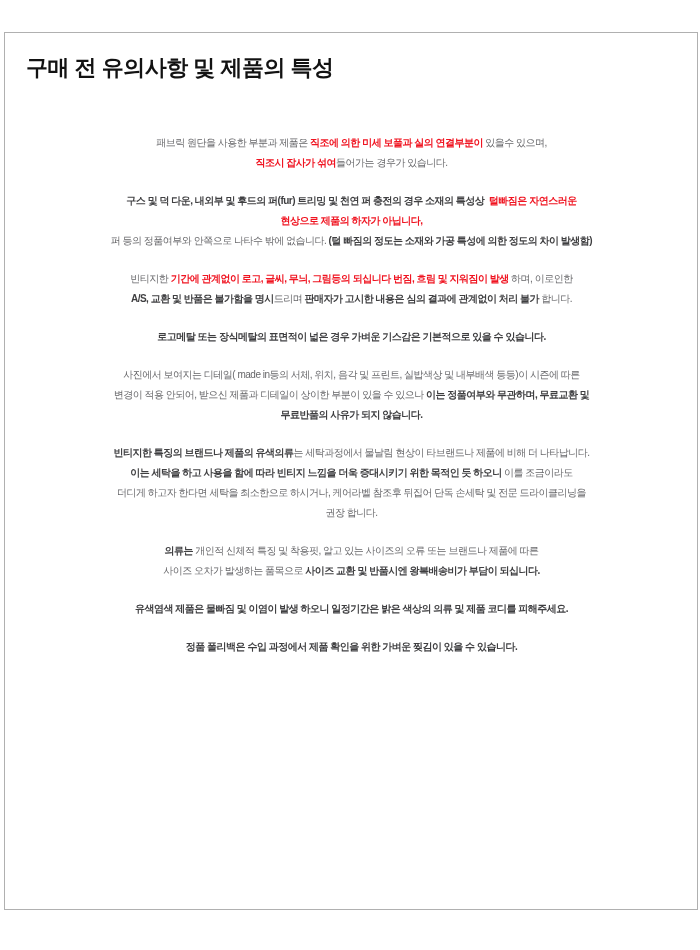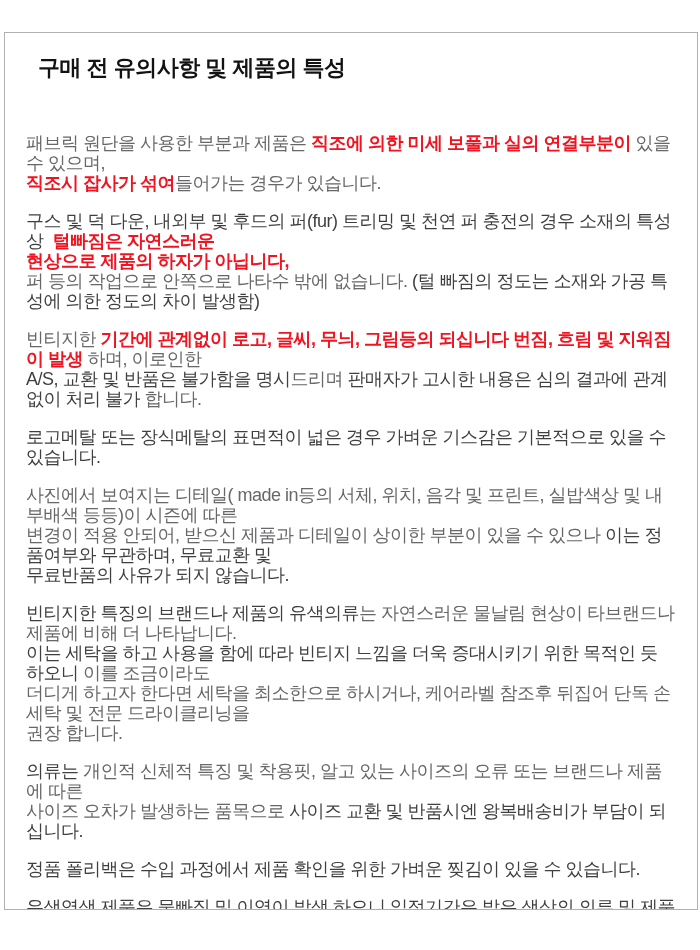--- a/index.html
+++ b/index.html
@@ -19,44 +19,45 @@
     padding:22px 20px 0 21px;
     overflow:hidden;
     background:#ffffff;
   }
   .page-title{
     font-size:22px;
     line-height:26px;
     font-weight:700;
     color:var(--title,#121212);
     letter-spacing:-0.5px;
-    margin:0 0 52px 12px;
+    margin:0 0 52px 0;
   }
   .notice-body{margin:0;}
   .para{
     margin:0 0 18px 0;
-    font-size:18px;
+    font-size:10px;
     line-height:20px;
     letter-spacing:-0.5px;
     white-space:pre-wrap;
     color:var(--gray,#67676a);
+    text-align:center;
   }
   .run-r{color:var(--gray,#67676a);font-weight:400;}
-  .run-b{color:var(--dark,#3f3f41);font-weight:400;}
+  .run-b{color:var(--dark,#3f3f41);font-weight:700;}
   .run-rb{color:var(--red,#f01421);font-weight:700;}
 </style>
 </head>
 <body>
 
 <div class="frame">
   <h1 class="page-title">구매 전 유의사항 및 제품의 특성</h1>
   <div class="notice-body">
       <p class="para"><span class="run-r">패브릭 원단을 사용한 부분과 제품은 </span><span class="run-rb">직조에 의한 미세 보풀과 실의 연결부분이</span><span class="run-r"> 있을수 있으며,</span><br><span class="run-rb">직조시 잡사가 섞여</span><span class="run-r">들어가는 경우가 있습니다.</span></p>
-      <p class="para"><span class="run-b">구스 및 덕 다운, 내외부 및 후드의 퍼(fur) 트리밍 및 천연 퍼 충전의 경우 소재의 특성상  </span><span class="run-rb">털빠짐은 자연스러운</span><br><span class="run-rb">현상으로 제품의 하자가 아닙니다,</span><br><span class="run-r">퍼 등의 작업으로 안쪽으로 나타수 밖에 없습니다. </span><span class="run-b">(털 빠짐의 정도는 소재와 가공 특성에 의한 정도의 차이 발생함)</span></p>
+      <p class="para"><span class="run-b">구스 및 덕 다운, 내외부 및 후드의 퍼(fur) 트리밍 및 천연 퍼 충전의 경우 소재의 특성상  </span><span class="run-rb">털빠짐은 자연스러운</span><br><span class="run-rb">현상으로 제품의 하자가 아닙니다,</span><br><span class="run-r">퍼 등의 정품여부와 안쪽으로 나타수 밖에 없습니다. </span><span class="run-b">(털 빠짐의 정도는 소재와 가공 특성에 의한 정도의 차이 발생함)</span></p>
       <p class="para"><span class="run-r">빈티지한 </span><span class="run-rb">기간에 관계없이 로고, 글씨, 무늬, 그림등의 되십니다 번짐, 흐림 및 지워짐이 발생</span><span class="run-r"> 하며, 이로인한</span><br><span class="run-b">A/S, 교환 및 반품은 불가함을 명시</span><span class="run-r">드리며 </span><span class="run-b">판매자가 고시한 내용은 심의 결과에 관계없이 처리 불가</span><span class="run-r"> 합니다.</span></p>
       <p class="para"><span class="run-b">로고메탈 또는 장식메탈의 표면적이 넓은 경우 가벼운 기스감은 기본적으로 있을 수 있습니다.</span></p>
       <p class="para"><span class="run-r">사진에서 보여지는 디테일( made in등의 서체, 위치, 음각 및 프린트, 실밥색상 및 내부배색 등등)이 시즌에 따른</span><br><span class="run-r">변경이 적용 안되어, 받으신 제품과 디테일이 상이한 부분이 있을 수 있으나 </span><span class="run-b">이는 정품여부와 무관하며, 무료교환 및</span><br><span class="run-b">무료반품의 사유가 되지 않습니다.</span></p>
-      <p class="para"><span class="run-b">빈티지한 특징의 브랜드나 제품의 유색의류</span><span class="run-r">는 자연스러운 물날림 현상이 타브랜드나 제품에 비해 더 나타납니다.</span><br><span class="run-b">이는 세탁을 하고 사용을 함에 따라 빈티지 느낌을 더욱 증대시키기 위한 목적인 듯 하오니</span><span class="run-r"> 이를 조금이라도</span><br><span class="run-r">더디게 하고자 한다면 세탁을 최소한으로 하시거나, 케어라벨 참조후 뒤집어 단독 손세탁 및 전문 드라이클리닝을</span><br><span class="run-r">권장 합니다.</span></p>
+      <p class="para"><span class="run-b">빈티지한 특징의 브랜드나 제품의 유색의류</span><span class="run-r">는 세탁과정에서 물날림 현상이 타브랜드나 제품에 비해 더 나타납니다.</span><br><span class="run-b">이는 세탁을 하고 사용을 함에 따라 빈티지 느낌을 더욱 증대시키기 위한 목적인 듯 하오니</span><span class="run-r"> 이를 조금이라도</span><br><span class="run-r">더디게 하고자 한다면 세탁을 최소한으로 하시거나, 케어라벨 참조후 뒤집어 단독 손세탁 및 전문 드라이클리닝을</span><br><span class="run-r">권장 합니다.</span></p>
       <p class="para"><span class="run-b">의류는</span><span class="run-r"> 개인적 신체적 특징 및 착용핏, 알고 있는 사이즈의 오류 또는 브랜드나 제품에 따른</span><br><span class="run-r">사이즈 오차가 발생하는 품목으로 </span><span class="run-b">사이즈 교환 및 반품시엔 왕복배송비가 부담이 되십니다.</span></p>
+      <p class="para"><span class="run-b">유색염색 제품은 물빠짐 및 이염이 발생 하오니 일정기간은 밝은 색상의 의류 및 제품 코디를 피해주세요.</span></p>
       <p class="para"><span class="run-b">정품 폴리백은 수입 과정에서 제품 확인을 위한 가벼운 찢김이 있을 수 있습니다.</span></p>
-      <p class="para"><span class="run-b">유색염색 제품은 물빠짐 및 이염이 발생 하오니 일정기간은 밝은 색상의 의류 및 제품 코디를 피해주세요.</span></p>
     </div>
 </div>
 
 </body></html>

